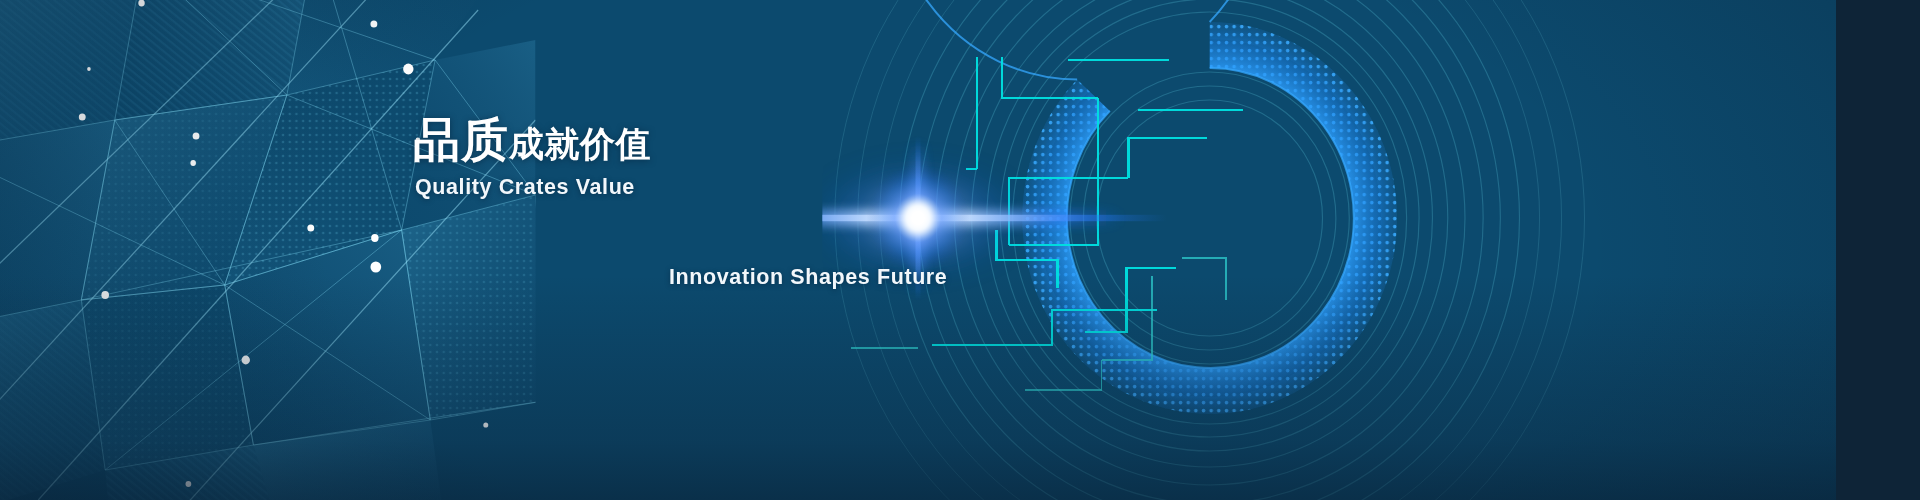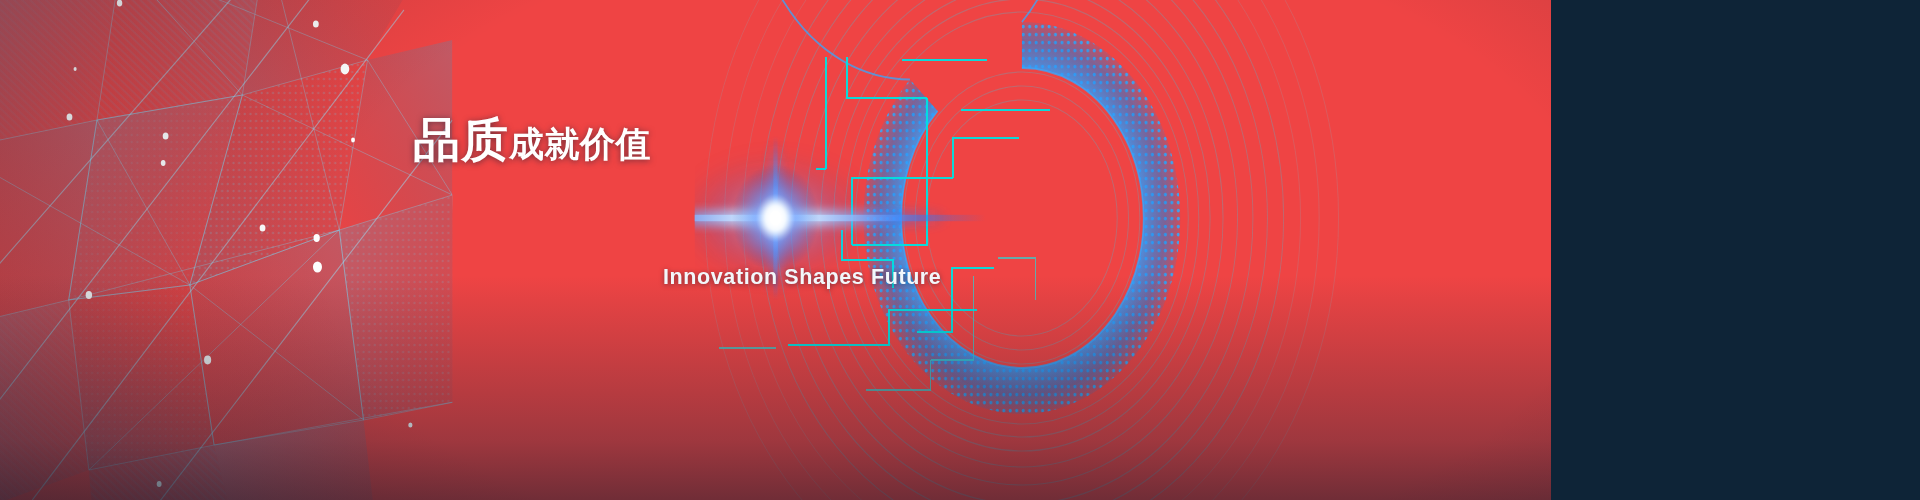--- a/index.html
+++ b/index.html
@@ -3,25 +3,25 @@
 <meta charset="utf-8">
 <title>Tech Banner</title>
 <style>
   html, body {
     margin: 0;
     padding: 0;
     background: #0e2437;
   }
   #banner {
     position: relative;
-    width: 1551px;
+    width: 1836px;
     height: 500px;
     overflow: hidden;
     font-family: "Liberation Sans", "DejaVu Sans", sans-serif;
-    background: #ef4444;
+    background: #0c4a6e;
     user-select: none;
   }
   .layer {
     position: absolute;
     inset: 0;
     width: 100%;
     height: 100%;
   }
 
   
@@ -86,21 +86,21 @@
     display: block;
     color: #f2f7fb;
     font-size: 21.5px;
     font-weight: 700;
     letter-spacing: 0.6px;
     line-height: 1;
     margin-top: 14px;
     text-shadow: 0 1px 5px rgba(6,28,50,0.5);
   }
   #headline-quality .en-line { margin-left: 2px; }
-  #headline-innovation .en-line { margin-left: 1px; }
+  #headline-innovation .en-line { margin-left: 7px; }
 </style>
 </head>
 <body>
 
 <div id="banner">
 
   <div class="layer" id="bg-base"></div>
 
   <svg class="layer" viewBox="0 0 1920 500" preserveAspectRatio="none">
     <defs>
@@ -326,19 +326,20 @@
     </g>
   </svg>
 
   <div class="layer" id="bg-vignette"></div>
   <div class="layer" id="bg-bottomdark"></div>
 
   <div class="headline-block" id="headline-quality">
     <span class="cn-line">
       <span class="cn-strong">品质</span><span class="cn-rest">成就价值</span>
     </span>
+    <span class="en-line">Quality Crates Value</span>
   </div>
 
   <div class="headline-block" id="headline-innovation">
     <span class="en-line">Innovation Shapes Future</span>
   </div>
 
 </div>
 
 </body></html>

